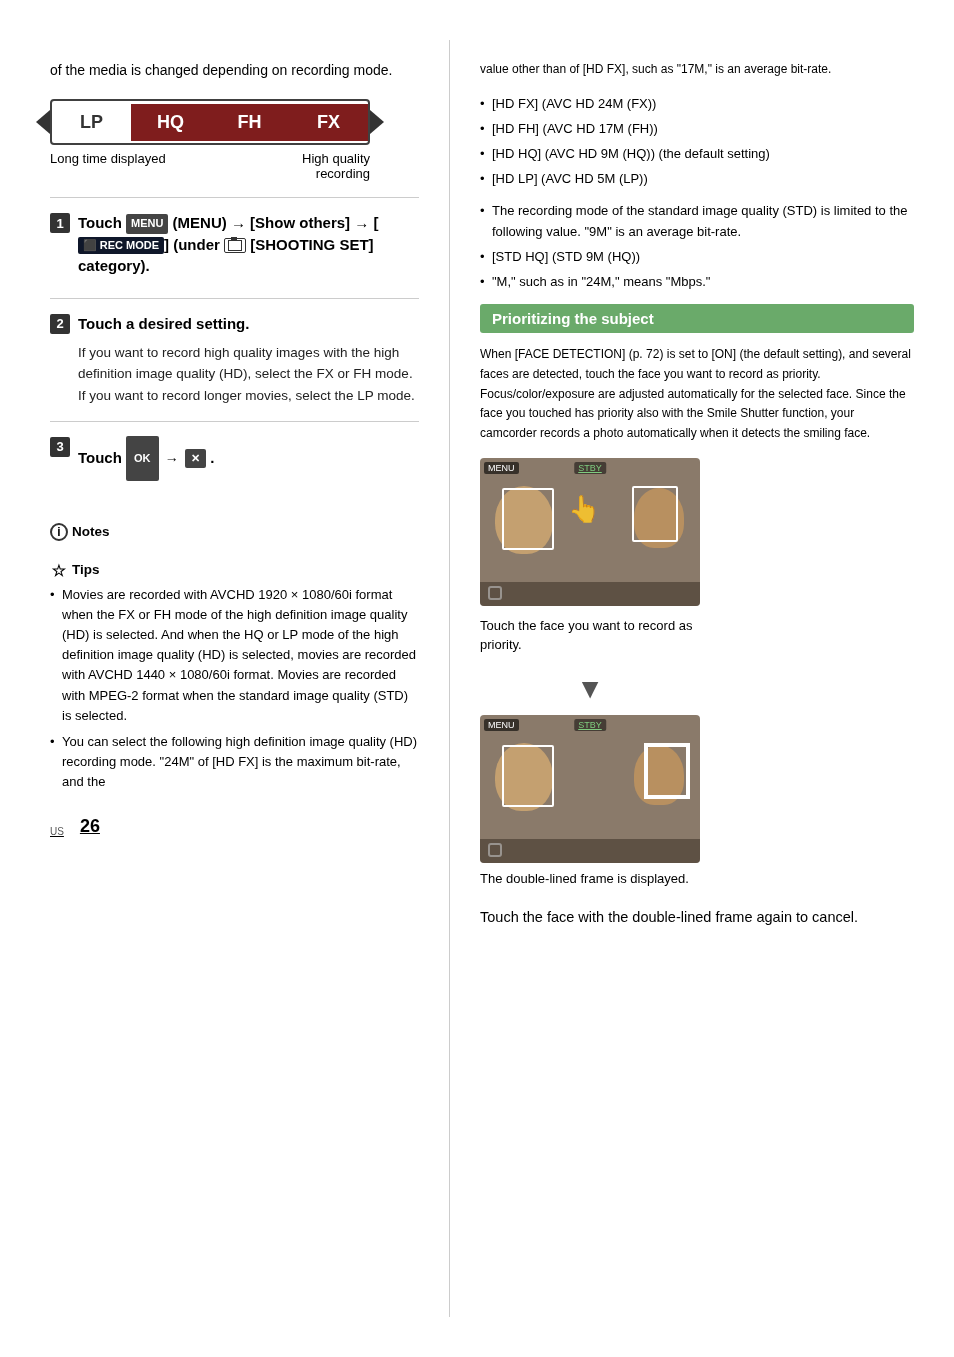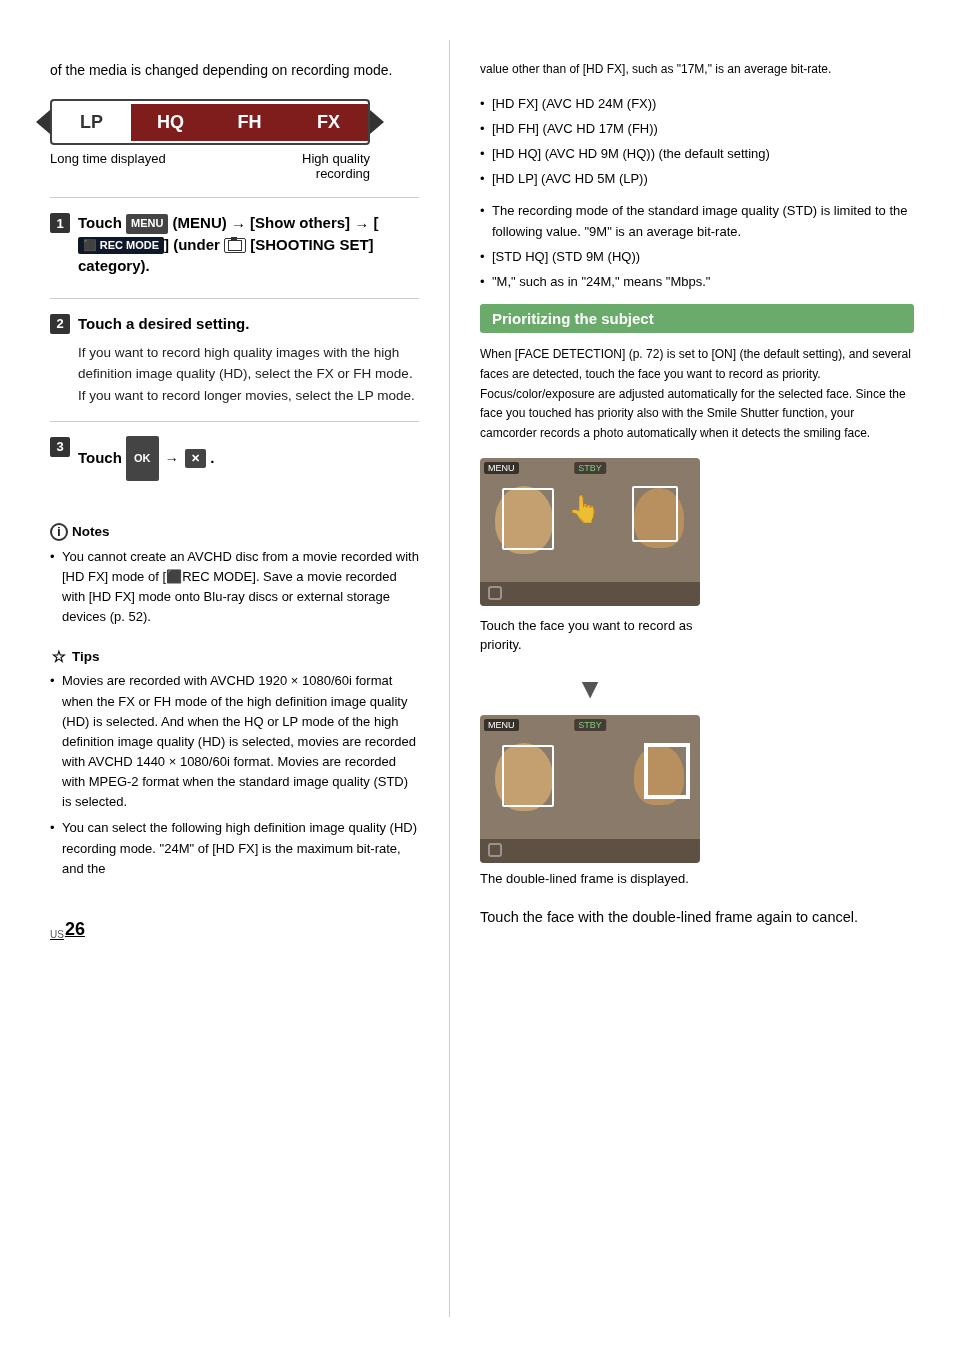--- a/index.html
+++ b/index.html
@@ -270,20 +270,21 @@
     .cam-label-stby {
       position: absolute;
       top: 4px;
       left: 50%;
       transform: translateX(-50%);
       background: rgba(0,0,0,0.5);
       color: #7fcc7f;
       font-size: 9px;
       padding: 1px 4px;
       border-radius: 2px;
+      text-decoration: underline;
     }
     .cam-face-box {
       position: absolute;
       border: 2px solid #fff;
       border-radius: 2px;
     }
     .cam-face-child {
       width: 52px;
       height: 62px;
       top: 30px;
@@ -400,37 +401,34 @@
           <span class="x-btn">✕</span> .
         </span>
       </div>
     </div>
 
     <div class="notes-section">
       <div class="notes-header">
         <span class="notes-icon">i</span>
         <span>Notes</span>
       </div>
-      <ul class="bullet-list">
-        <li>You cannot create an AVCHD disc from a movie recorded with [HD FX] mode of [⬛REC MODE]. Save a movie recorded with [HD FX] mode onto Blu-ray discs or external storage devices (p. 52).</li>
-      </ul>
     </div>
 
     <div class="notes-section">
       <div class="notes-header">
         <span class="tips-icon">☆</span>
         <span>Tips</span>
       </div>
       <ul class="bullet-list">
         <li>Movies are recorded with AVCHD 1920 × 1080/60i format when the FX or FH mode of the high definition image quality (HD) is selected. And when the HQ or LP mode of the high definition image quality (HD) is selected, movies are recorded with AVCHD 1440 × 1080/60i format. Movies are recorded with MPEG-2 format when the standard image quality (STD) is selected.</li>
         <li>You can select the following high definition image quality (HD) recording mode. "24M" of [HD FX] is the maximum bit-rate, and the</li>
       </ul>
     </div>
 
-    <div style="margin-top: 40px; display: flex; align-items: flex-end; gap: 1px; text-decoration: underline;">
+    <div style="margin-top: 24px; display: flex; align-items: flex-end; gap: 16px; text-decoration: underline;">
       <span style="font-size:10px;color:#555;">US</span>
       <span style="font-size:18px;font-weight:bold;">26</span>
     </div>
   </div>
 
   <div class="right-col">
 
     <p class="section-body-text">
       <span>value other than of [HD FX], such as "17M," is an average bit-rate.</span>
     </p>

